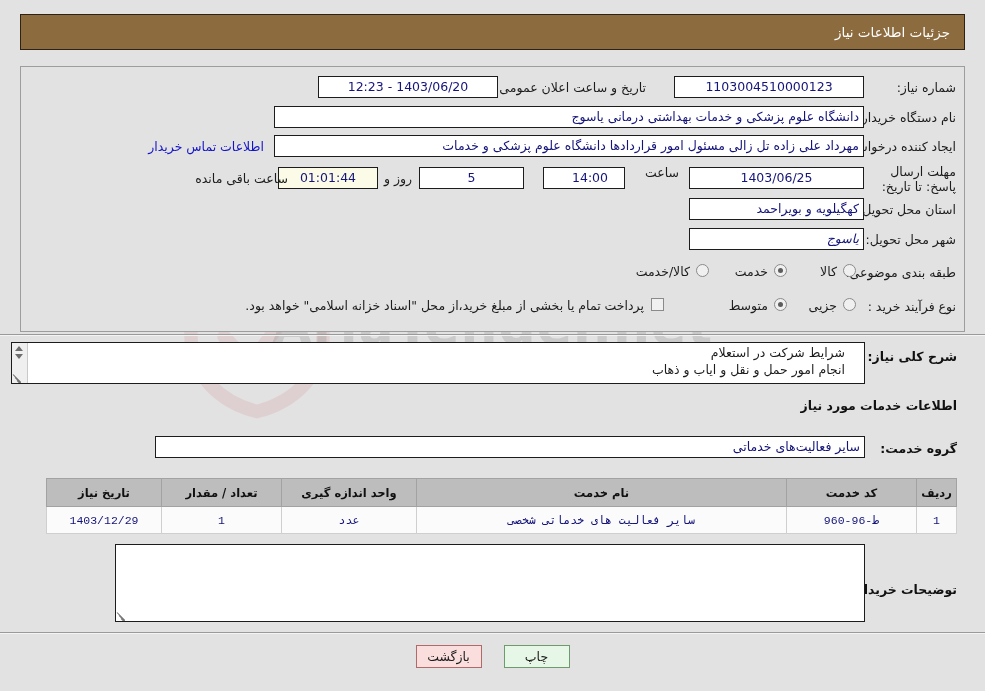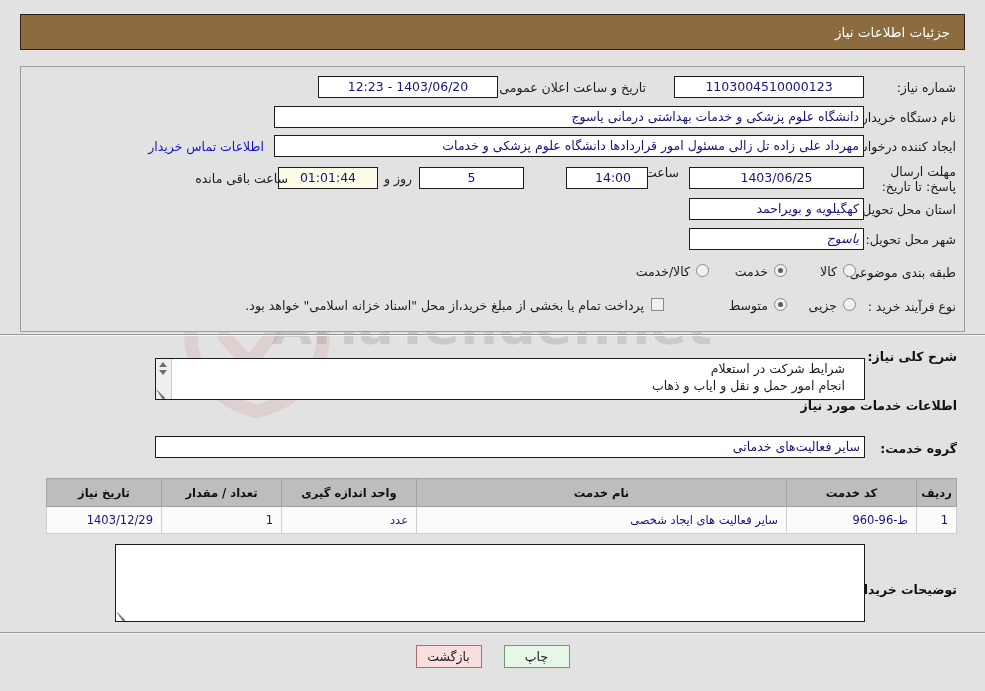--- a/index.html
+++ b/index.html
@@ -212,21 +212,23 @@
     height: 27px;
     padding: 0 2px;
     text-align: center;
   }
   table.grid td {
     background: #fbfbfb;
     border: 1px solid #cfcfcf;
     color: #14147a;
     height: 26px;
     padding: 0 8px;
+    text-align: center;
     font-size: 11.5px;
+    font-family: Liberation Mono, monospace;
   }
   
   .sep {
     position: absolute;
     left: 0; width: 985px;
     height: 0;
     border-top: 1px solid #9a9a9a;
     border-bottom: 1px solid #f4f4f4;
   }
   .btnbar {
@@ -282,21 +284,21 @@
       <div class="lbl" style="right:8px; top:43px;">نام دستگاه خریدار:</div>
       <div class="fld" style="right:100px; top:39px; width:590px;">دانشگاه علوم پزشکی و خدمات بهداشتی  درمانی یاسوج</div>
 
       <div class="lbl" style="right:8px; top:72px;">ایجاد کننده درخواست:</div>
       <div class="fld" style="right:100px; top:68px; width:590px;">مهرداد علی زاده تل زالی مسئول امور قراردادها دانشگاه علوم پزشکی و خدمات</div>
       <div class="link" style="right:700px; top:72px;">اطلاعات تماس خریدار</div>
 
       <div class="lbl" style="right:8px; top:97px; width:86px; white-space:normal;">مهلت ارسال پاسخ: تا تاریخ:</div>
       <div class="fld center" style="right:100px; top:100px; width:175px;">1403/06/25</div>
       <div class="lbl" style="right:285px; top:98px;text-align:right;">ساعت</div>
-      <div class="fld center" style="right:316px; top:100px; width:82px;padding-left:16px;">14:00</div>
+      <div class="fld center" style="right:339px; top:100px; width:82px;padding-left:16px;">14:00</div>
       <div class="fld center" style="right:440px; top:100px; width:105px;">5</div>
       <div class="lbl" style="right:552px; top:104px;">روز و</div>
       <div class="fld timer" style="right:586px; top:100px; width:100px;">01:01:44</div>
       <div class="lbl" style="right:676px; top:104px;">ساعت باقی مانده</div>
 
       <div class="lbl" style="right:8px; top:135px;">استان محل تحویل:</div>
       <div class="fld" style="right:100px; top:131px; width:175px;">کهگیلویه و بویراحمد</div>
 
       <div class="lbl" style="right:8px; top:165px;">شهر محل تحویل:</div>
       <div class="fld" style="right:100px; top:161px; width:175px;font-style:italic;">یاسوج</div>
@@ -320,21 +322,21 @@
     </div>
   </div>
 
   <div class="sep" style="top:334px;"></div>
 
   <div id="panel-mid" class="panel">
     <div class="panel-inner">
 
       <div class="sec-title" style="right:8px; top:13px;margin-left:24px;">شرح کلی نیاز:</div>
 
-      <div class="ta-wrap" style="right:100px; top:22px; width:710px; height:42px;">
+      <div class="ta-wrap" style="right:100px; top:6px; width:854px; height:42px;">
         <div class="ta-body">شرایط شرکت در استعلام
 انجام امور حمل و نقل و ایاب و ذهاب</div>
         <div class="ta-sb">
           <span class="arrow-up"></span>
           <span class="arrow-dn"></span>
           <span class="grip">
             <i style="width:11px; top:2px;  left:-1px; transform:rotate(45deg);"></i>
             <i style="width:8px;  top:5px;  left:1px;  transform:rotate(45deg);"></i>
             <i style="width:5px;  top:8px;  left:3px;  transform:rotate(45deg);"></i>
           </span>
@@ -362,21 +364,21 @@
             <th>نام خدمت</th>
             <th>واحد اندازه گیری</th>
             <th>تعداد / مقدار</th>
             <th>تاریخ نیاز</th>
           </tr>
         </thead>
         <tbody>
           <tr>
             <td>1</td>
             <td>ط-96-960</td>
-            <td>سایر فعالیت های ایجاد شخصی</td>
+            <td>سایر فعالیت های خدماتی شخصی</td>
             <td>عدد</td>
             <td>1</td>
             <td>1403/12/29</td>
           </tr>
         </tbody>
       </table>
 
       <div class="sec-title" style="right:8px; top:246px;">توضیحات خریدار:</div>
       <div class="ta-wrap" style="right:100px; top:208px; width:750px; height:78px;">
         <div class="ta-body" style="inset:0;"></div>

